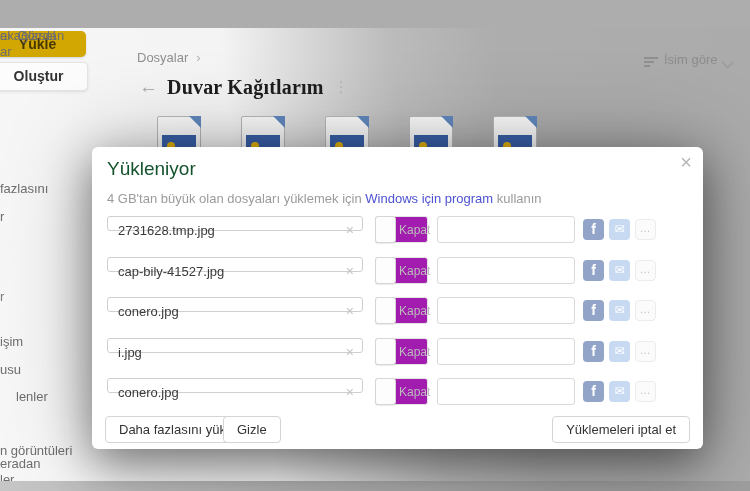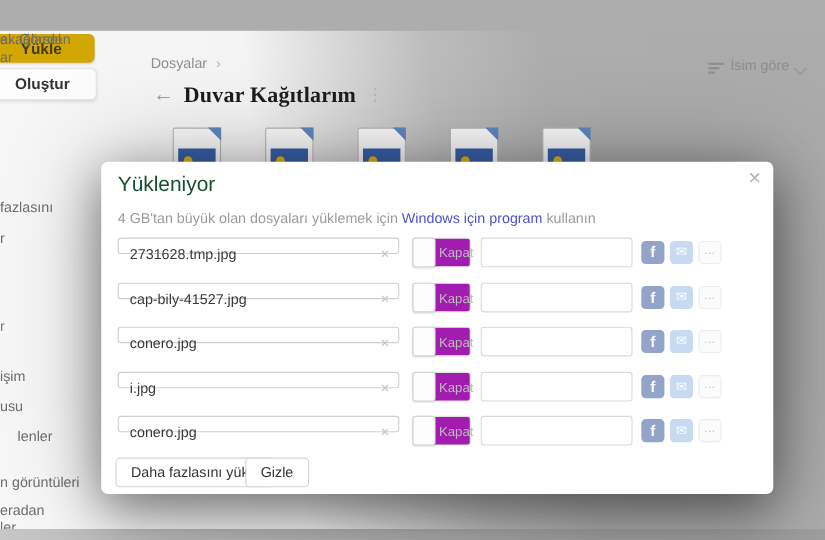--- a/index.html
+++ b/index.html
@@ -23,21 +23,21 @@
     line-height:27px;text-align:center;box-shadow:0 1px 3px rgba(0,0,0,.10);cursor:pointer;}
   .sb-item{position:absolute;left:0;font-size:13px;color:#6e6e6e;white-space:pre-line;line-height:16px;cursor:pointer;}
   .sb-item:nth-of-type(1){top:91px;color:#7d7d7d;}
   .sb-item:nth-of-type(2){top:120px;color:#333;}
   .sb-item:nth-of-type(3){top:153px;}
   .sb-item:nth-of-type(4){top:181px;}
   .sb-item:nth-of-type(5){top:261px;color:#7d7d7d;}
   .sb-item:nth-of-type(6){top:306px;}
   .sb-item:nth-of-type(7){top:334px;}
   .sb-item:nth-of-type(8){top:361px;margin-left:16px;}
-  .sb-item:nth-of-type(9){top:403px;text-align:right;}
+  .sb-item:nth-of-type(9){top:415px;text-align:right;}
   .sb-item:nth-of-type(10){top:428px;}
   .sb-item.selected::before{content:'';position:absolute;left:-12px;top:-6px;width:42px;height:27px;
     border-radius:14px;background:#ececec;z-index:-1;}
   
   .breadcrumb{position:absolute;left:137px;top:22px;font-size:13px;color:#8f8f8f;cursor:pointer;}
   .breadcrumb .sep{color:#b3b3b3;margin-left:8px;font-size:13px;}
   .sort{position:absolute;left:644px;top:24px;display:flex;align-items:flex-end;gap:6px;color:#8d8d8d;font-size:13px;cursor:pointer;}
   .sort-bars{display:inline-block;width:14px;height:10px;position:relative;}
   .sort-bars i{position:absolute;left:0;height:2px;background:#909090;display:block;}
   .sort-bars i:nth-child(1){top:0;width:14px;}
@@ -246,15 +246,16 @@
         <span class="tlabel">Kapat</span>
       </div>
       <div class="link-field"></div>
       <div class="sq-btn btn-fb">f</div>
       <div class="sq-btn btn-mail">✉</div>
       <div class="sq-btn btn-more">…</div>
     </div>
 
   <div class="modal-btn btn-uploadmore">Daha fazlasını yükle</div>
   <div class="modal-btn btn-hide">Gizle</div>
+  <div class="modal-btn btn-cancelall">Yüklemeleri iptal et</div>
 </div>
 
 <div class="bottom-band"></div>
 
 </body></html>

